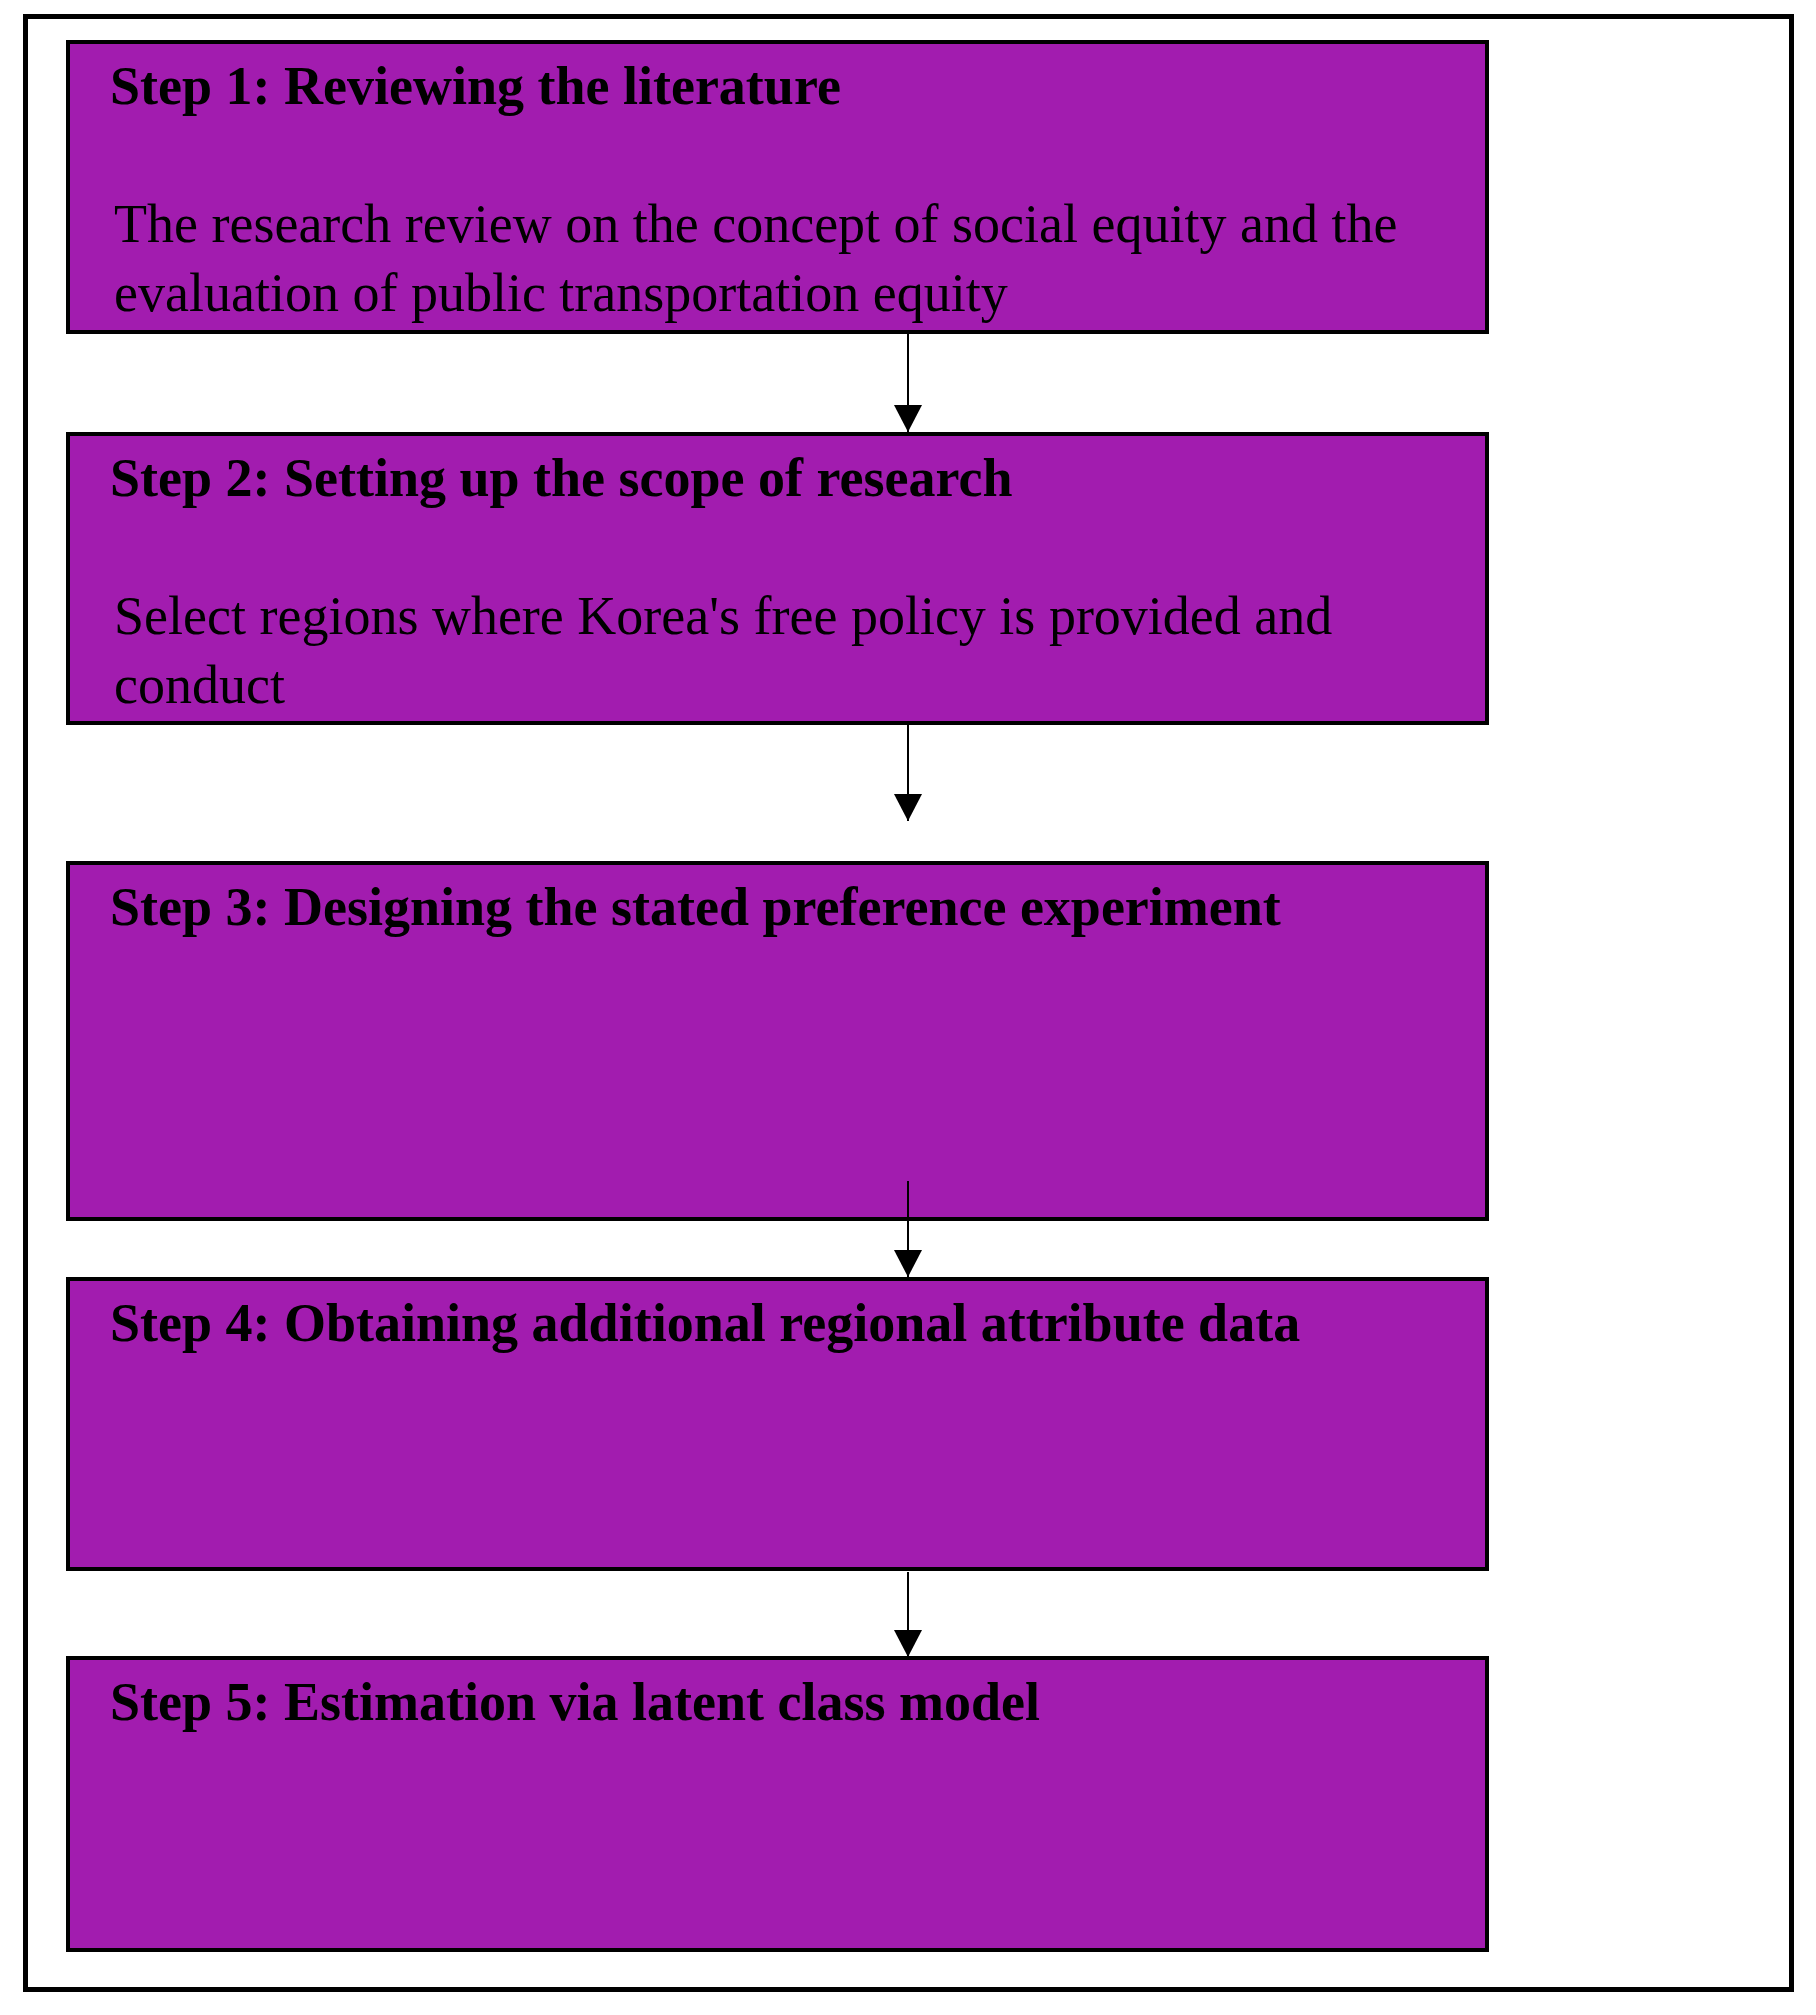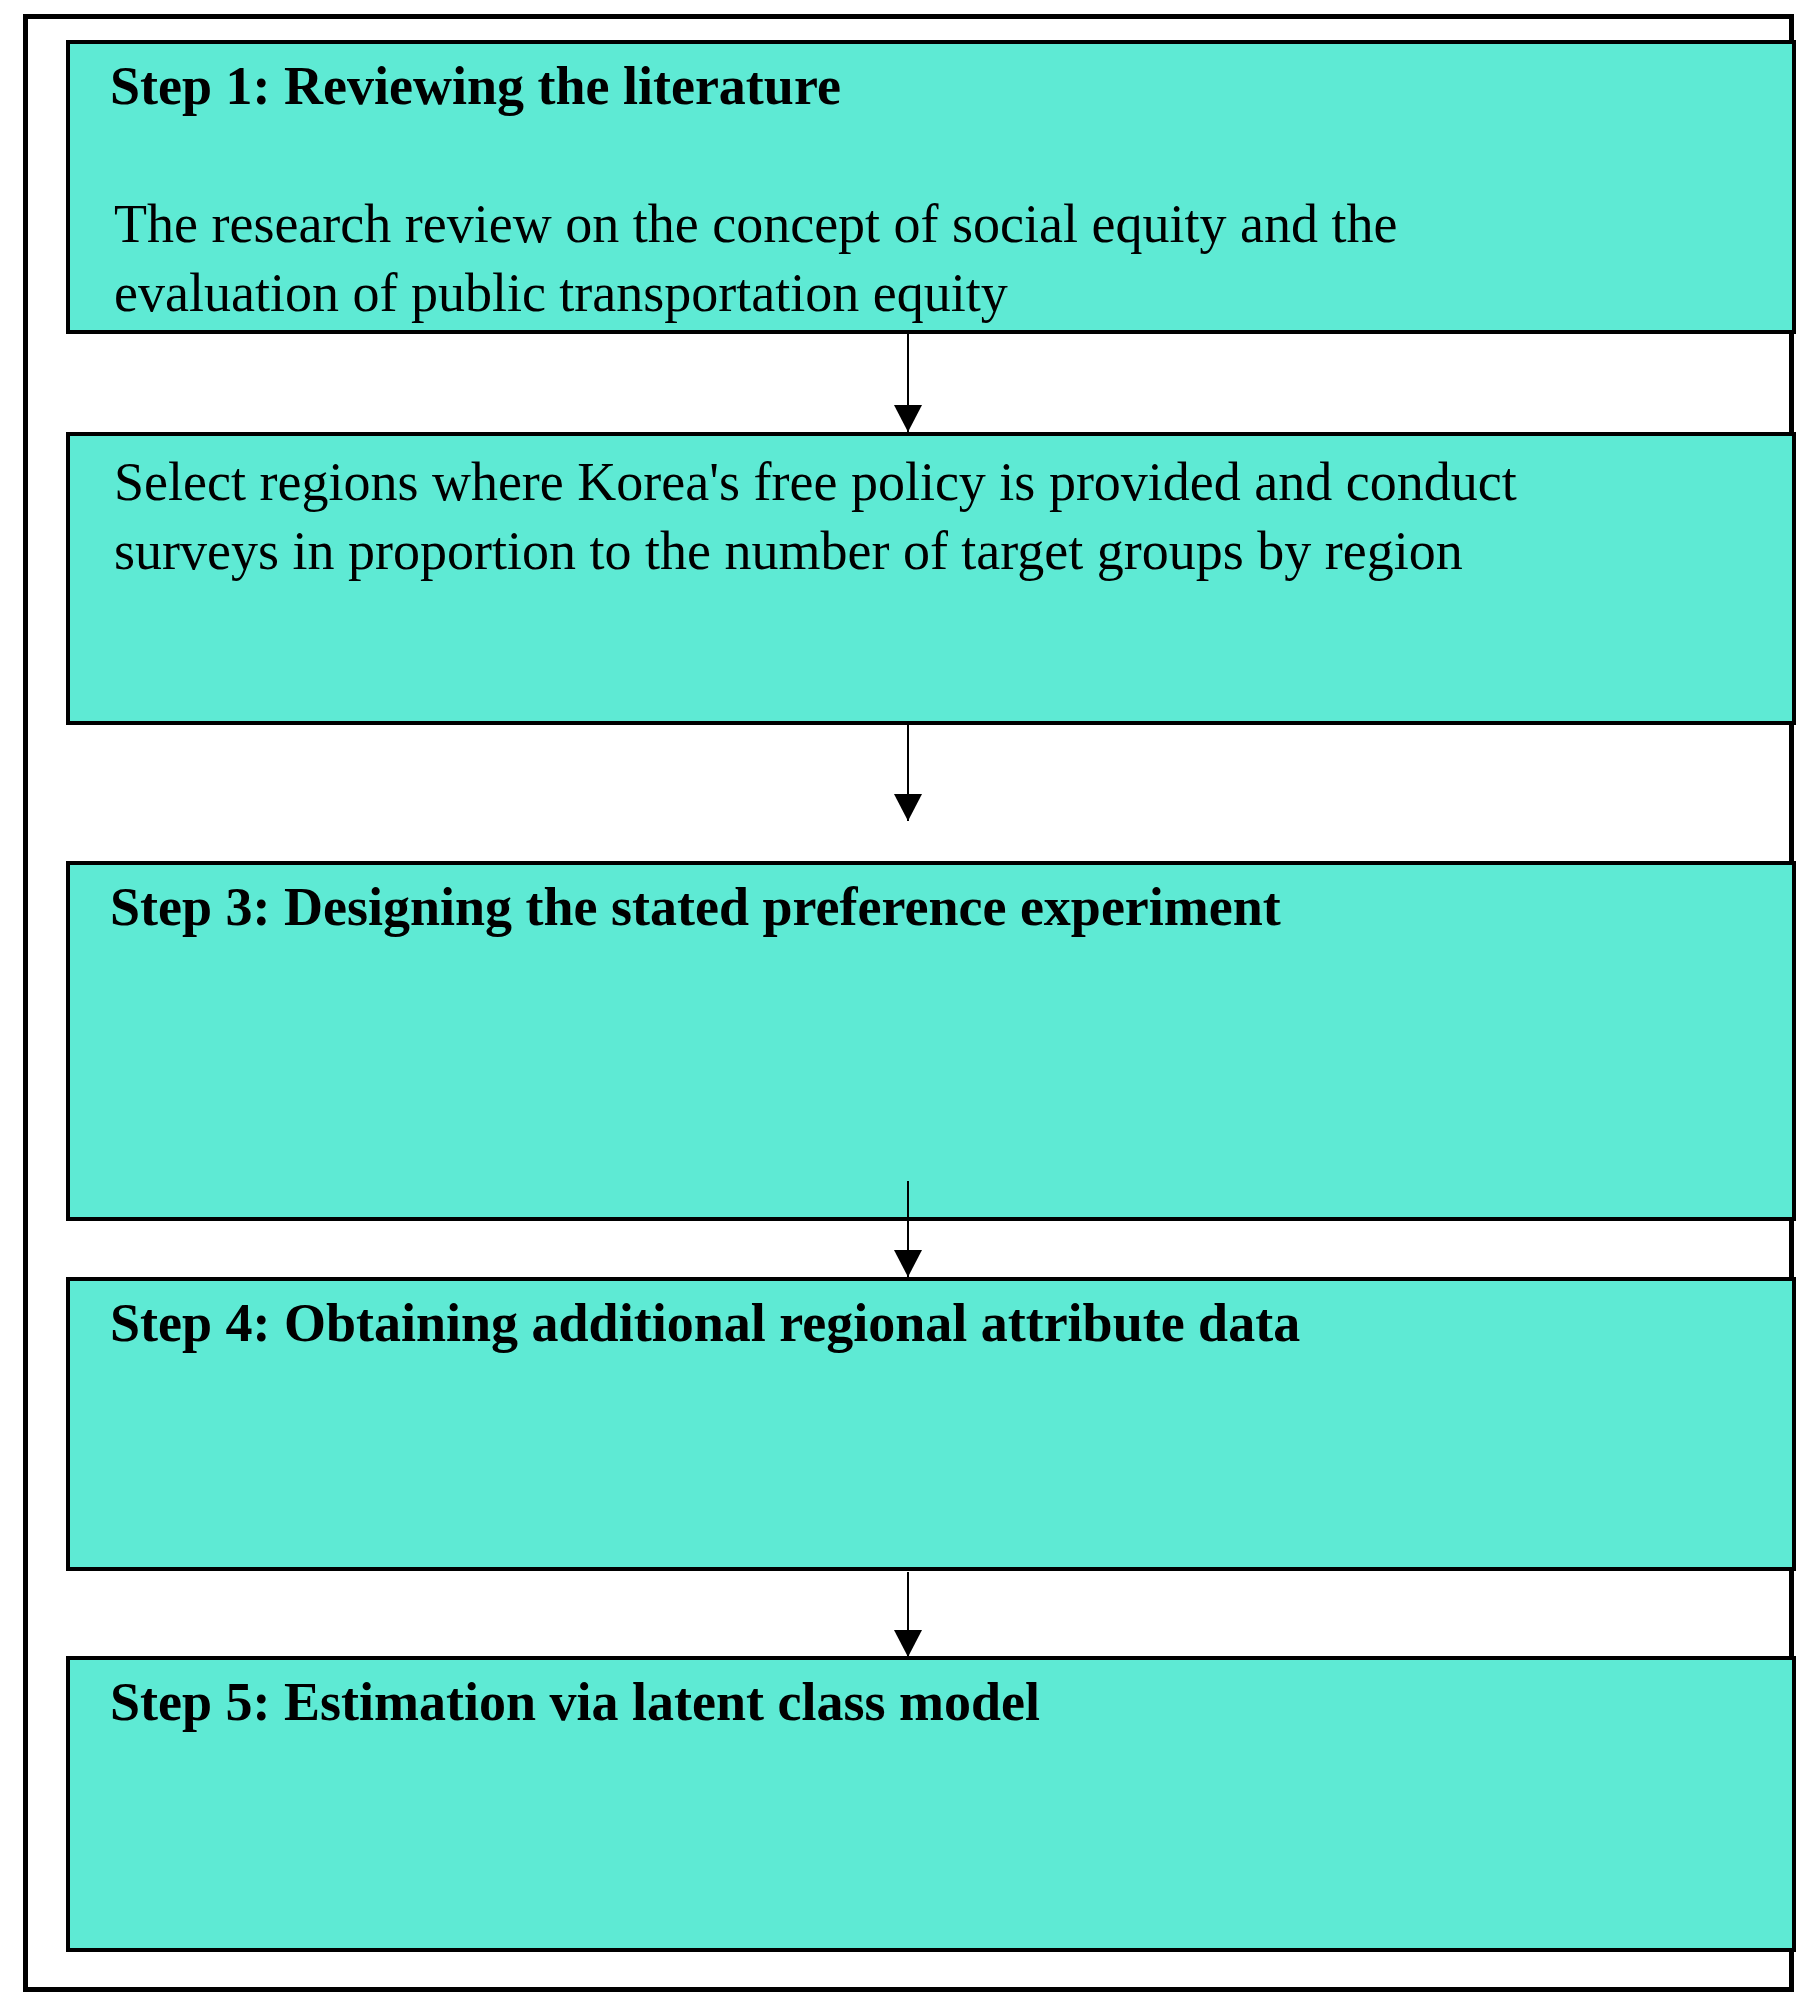--- a/index.html
+++ b/index.html
@@ -20,24 +20,24 @@
     top: 14px;
     width: 1771px;
     height: 1978px;
     border: 5.1px solid #000000;
     box-sizing: border-box;
     background: #ffffff;
   }
   .step-box {
     position: absolute;
     left: 66px;
-    width: 1730px;
+    width: 1423px;
     border: 4.5px solid #000000;
     box-sizing: border-box;
-    background: #5eead4;
+    background: #a21caf;
     padding: 7.7px 40px 0 40px;
     overflow: hidden;
   }
   .step-title {
     font-size: 54px;
     line-height: 69px;
     font-weight: bold;
     margin: 0 0 69px 0;
     white-space: pre-line;
   }
@@ -84,20 +84,21 @@
 
 <div class="step-box" id="box-1">
   <p class="step-title">Step 1: Reviewing the literature</p>
   <p class="step-body">The research review on the concept of social equity and the
 evaluation of public transportation equity</p>
 </div>
 
 <div class="arrow" id="arrow-1"></div>
 
 <div class="step-box" id="box-2">
+  <p class="step-title">Step 2: Setting up the scope of research</p>
   <p class="step-body">Select regions where Korea's free policy is provided and conduct
 surveys in proportion to the number of target groups by region</p>
 </div>
 
 <div class="arrow" id="arrow-2"></div>
 
 <div class="step-box" id="box-3">
   <p class="step-title">Step 3: Designing the stated preference experiment</p>
 </div>
 

